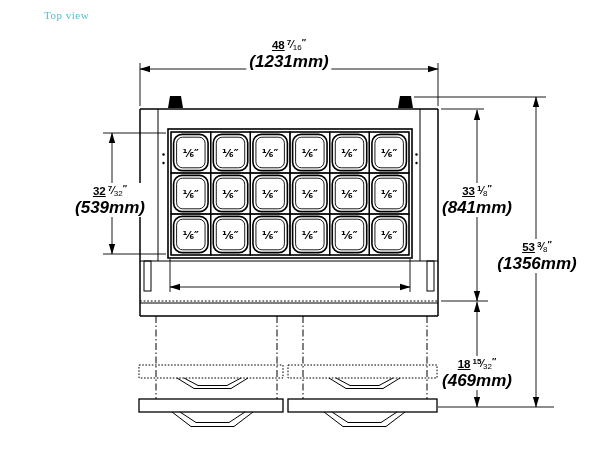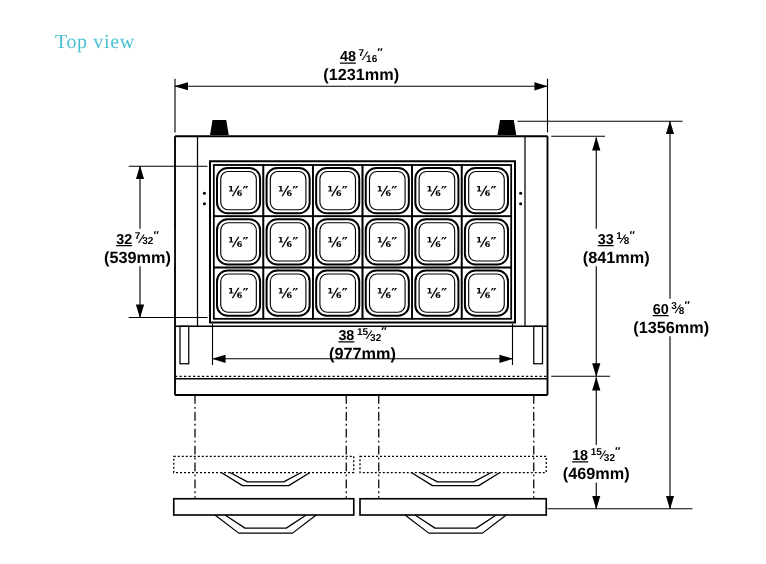--- a/index.html
+++ b/index.html
@@ -1,29 +1,29 @@
 <!DOCTYPE html>
 <html><head>
 <meta charset="utf-8">
 <style>
   html,body{margin:0;padding:0;background:#ffffff;}
   #stage{position:relative;width:613px;height:451px;background:#ffffff;overflow:hidden;
          font-family:"Liberation Sans", sans-serif;}
   #view-title{position:absolute;left:44px;top:9px;font-family:"Liberation Serif", serif;
-              font-size:16px;color:#4cc0d2;letter-spacing:0.5px;margin-top:16px;}
+              font-size:11px;color:#4cc0d2;letter-spacing:0.5px;}
   svg{position:absolute;left:0;top:0;}
   .dim-label{position:absolute;transform:translateX(-50%);text-align:center;
              background:#ffffff;padding:0 3px;color:#000;line-height:1.12;white-space:nowrap;}
   .dim-line1{font-weight:bold;font-size:11.5px;}
-  .dim-line2{font-weight:bold;font-size:13px;}
+  .dim-line2{font-weight:bold;font-size:17px;font-style:italic;}
   .wh{font-size:11.5px;text-decoration:underline;}
   .fr{margin-left:2px;}
   .nu{font-size:8px;vertical-align:4px;font-weight:bold;}
   .sl{font-size:10px;vertical-align:1px;}
-  .de{font-size:8px;vertical-align:-0.5px;font-weight:bold;}
+  .de{font-size:8px;vertical-align:-0.5px;font-weight:normal;}
   .in{font-size:9px;vertical-align:4px;}
   text.pan-label{font-family:"DejaVu Sans", sans-serif;font-weight:bold;font-size:11px;fill:#000;}
 </style>
 </head>
 <body>
 
 <div id="stage">
 
   <div id="view-title">Top view</div>
 
@@ -228,33 +228,29 @@
   <div class="dim-label" style="left:289px;top:37px;">
     <div class="dim-line1"><span class="wh">48</span><span class="fr"><span class="nu">7</span><span class="sl">⁄</span><span class="de">16</span></span><span class="in">″</span></div>
     <div class="dim-line2">(1231mm)</div>
   </div>
 
   <div class="dim-label" style="left:110px;top:183px;">
     <div class="dim-line1"><span class="wh">32</span><span class="fr"><span class="nu">7</span><span class="sl">⁄</span><span class="de">32</span></span><span class="in">″</span></div>
     <div class="dim-line2">(539mm)</div>
   </div>
 
-  <div class="dim-label" style="left:290px;top:260px;background:transparent;">
-    <div class="dim-line1"><span class="wh">38</span><span class="fr"><span class="nu">15</span><span class="sl">⁄</span><span class="de">32</span></span><span class="in">″</span></div>
-    <div class="dim-line2">(977mm)</div>
-  </div>
-
-  <div class="dim-label" style="left:493px;top:183px;text-align:center;">
+
+  <div class="dim-label" style="left:477px;top:183px;text-align:center;">
     <div class="dim-line1"><span class="wh">33</span><span class="fr"><span class="nu">1</span><span class="sl">⁄</span><span class="de">8</span></span><span class="in">″</span></div>
     <div class="dim-line2">(841mm)</div>
   </div>
 
   <div class="dim-label" style="left:477px;top:356px;">
     <div class="dim-line1"><span class="wh">18</span><span class="fr"><span class="nu">15</span><span class="sl">⁄</span><span class="de">32</span></span><span class="in">″</span></div>
     <div class="dim-line2">(469mm)</div>
   </div>
 
   <div class="dim-label" style="left:537px;top:239px;">
-    <div class="dim-line1"><span class="wh">60</span><span class="fr"><span class="nu">3</span><span class="sl">⁄</span><span class="de">8</span></span><span class="in">″</span></div>
+    <div class="dim-line1"><span class="wh">53</span><span class="fr"><span class="nu">3</span><span class="sl">⁄</span><span class="de">8</span></span><span class="in">″</span></div>
     <div class="dim-line2">(1356mm)</div>
   </div>
 
 </div>
 
 </body></html>

